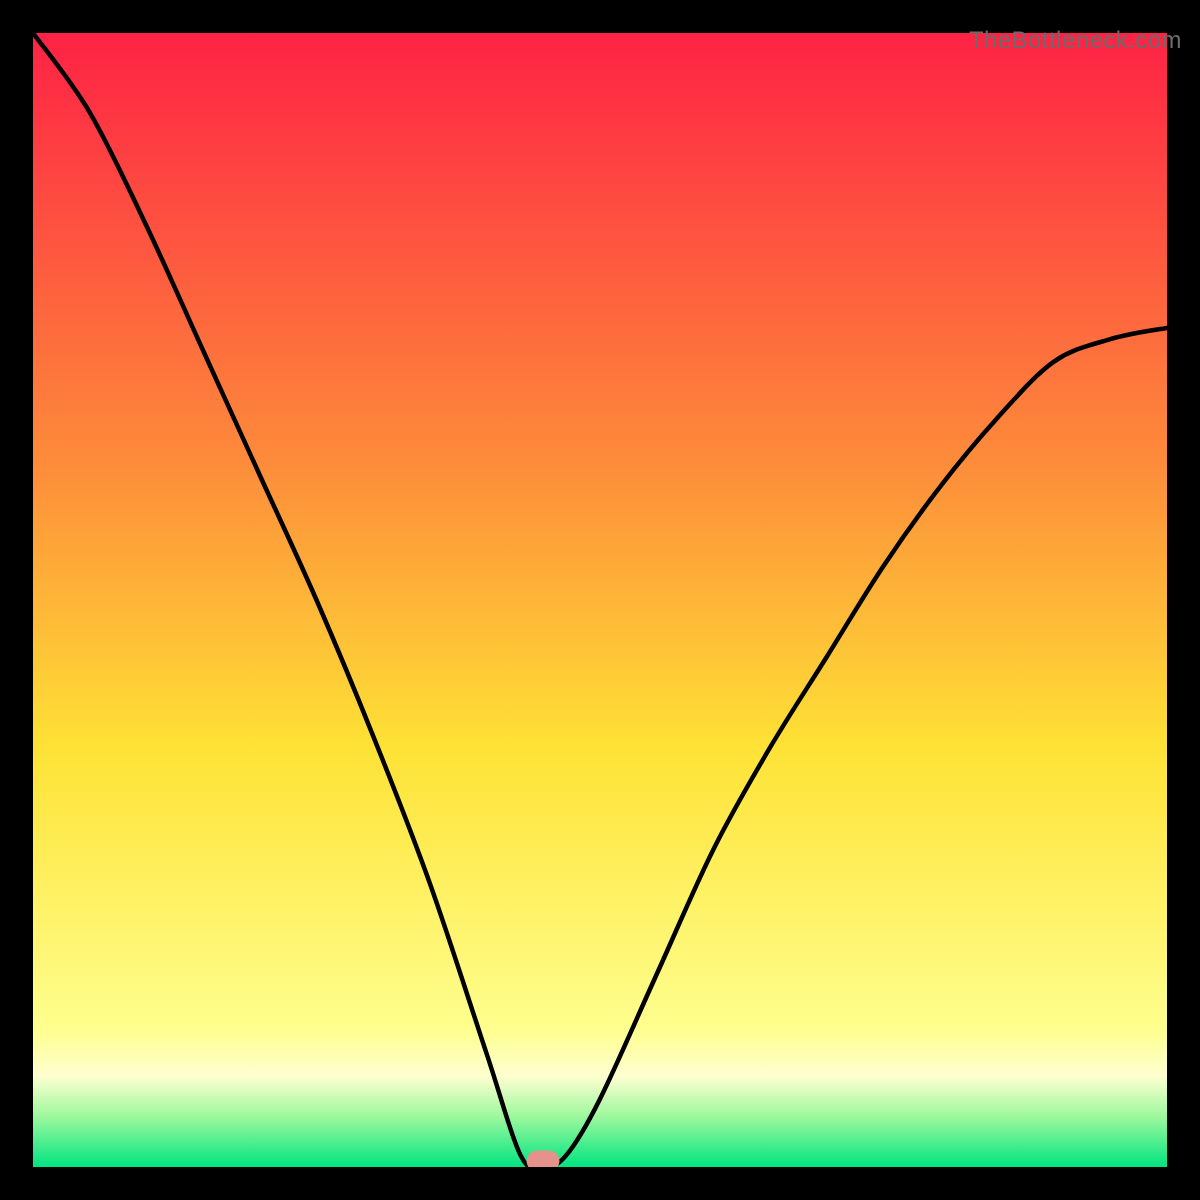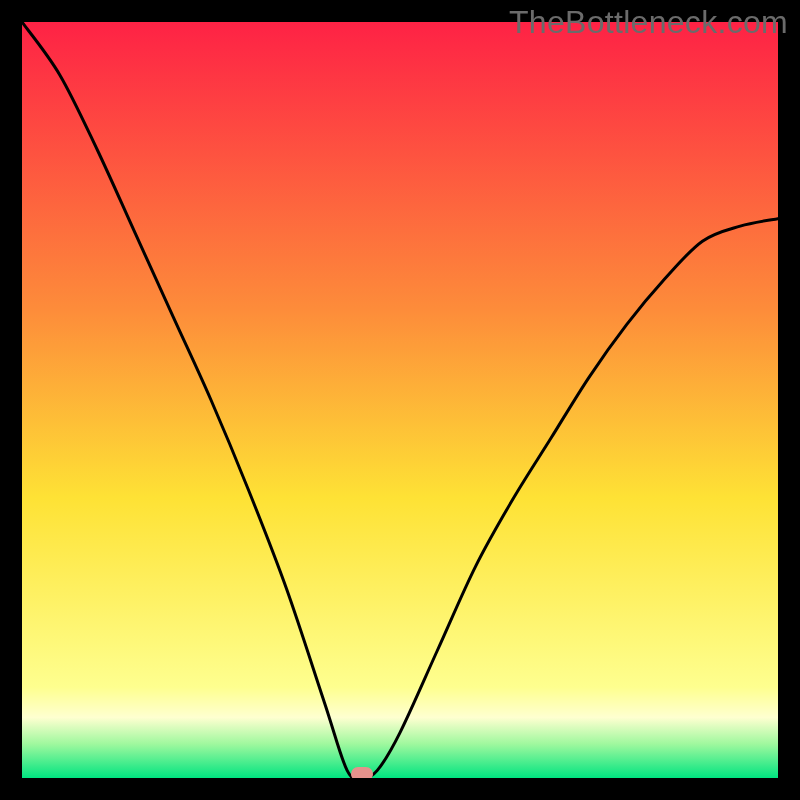--- a/index.html
+++ b/index.html
@@ -12,24 +12,24 @@
     font-family: Arial, Helvetica, sans-serif;
   }
   .frame {
     position: relative;
     width: 800px;
     height: 800px;
     background: #000;
   }
   .watermark {
     position: absolute;
-    top: 4px;
+    top: 19px;
     right: 12px;
     color: #6b6b6b;
-    font-size: 32px;
+    font-size: 16px;
     font-weight: 400;
     letter-spacing: 0.3px;
     z-index: 50;
     user-select: none;
   }
   .plot-area {
     position: absolute;
     left: 22px;
     top: 22px;
     width: 756px;

